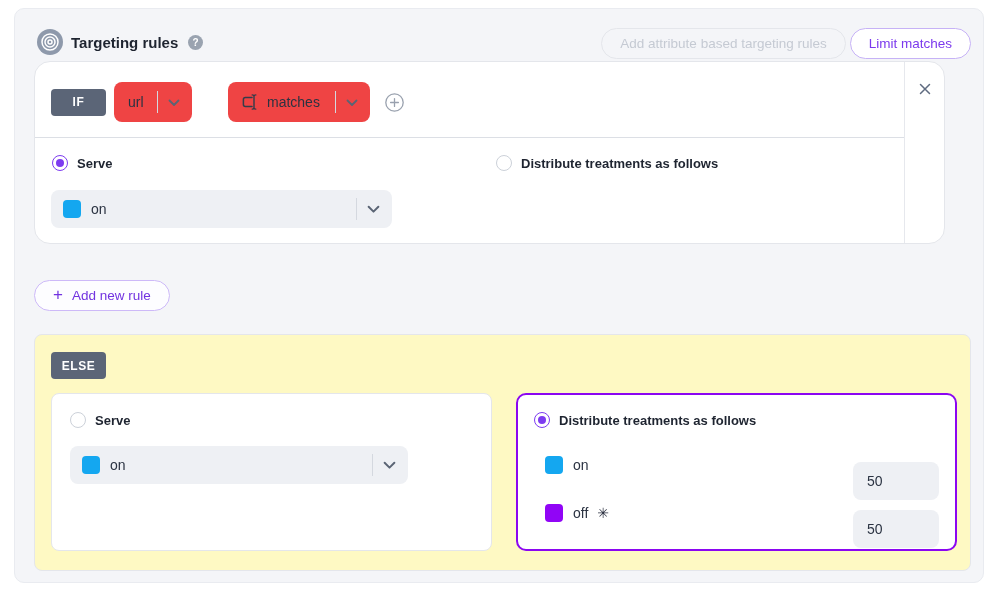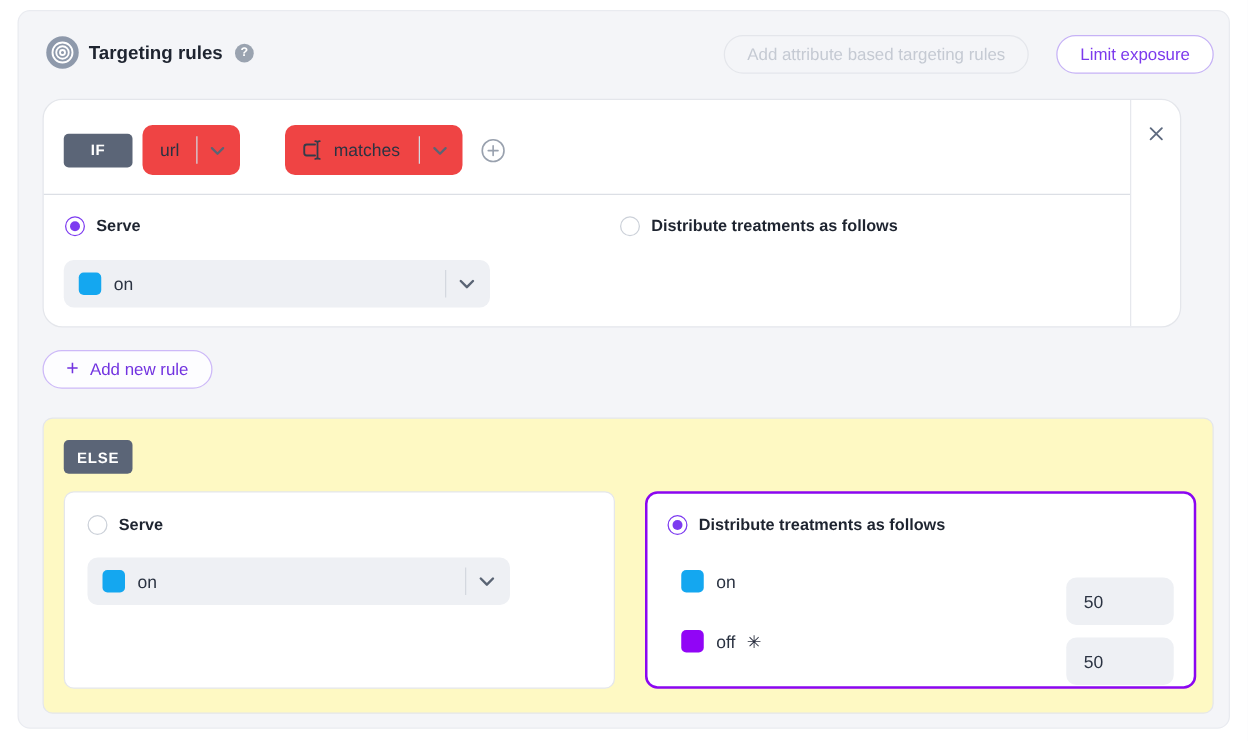--- a/index.html
+++ b/index.html
@@ -9,29 +9,29 @@
   .panel { position:absolute; left:14px; top:8px; width:970px; height:575px;
            background:#f4f5f8; border:1px solid #e9ebf0; border-radius:10px; }
 
   
   .target-badge { position:absolute; left:22px; top:20px; width:26px; height:26px; border-radius:50%;
                   background:#8e99ab; display:flex; align-items:center; justify-content:center; }
   .page-title { position:absolute; left:56px; top:25px; font-size:15px; font-weight:700; color:#1e2430; }
   .help-dot { position:absolute; left:173px; top:26px; width:15px; height:15px; border-radius:50%;
               background:#9aa3b0; color:#ffffff; font-size:10px; font-weight:700;
               display:flex; align-items:center; justify-content:center; cursor:pointer; }
-  .header-buttons { position:absolute; right:12px; top:19px; display:flex; gap:22px; }
+  .header-buttons { position:absolute; right:12px; top:19px; display:flex; gap:4px; }
   .pill { height:31px; border-radius:16px; background:#ffffff; font-size:13.5px;
           display:flex; align-items:center; padding:0 18px; cursor:pointer;
           font-family:"Liberation Sans","DejaVu Sans",sans-serif; }
   .pill.disabled { border:1px solid #e4e6eb; color:#c5cad3; background:transparent; }
   .pill.purple { border:1px solid #c6b2f6; color:#7c3aed; font-weight:500; }
 
   
-  .rule-card { position:absolute; left:19px; top:70px; width:911px; height:183px;
+  .rule-card { position:absolute; left:19px; top:52px; width:911px; height:183px;
                background:#ffffff; border:1px solid #e4e6eb; border-radius:16px; }
   .rule-side { position:absolute; right:0; top:0; bottom:0; width:40px; border-left:1px solid #e6e8ed; }
   .close-x { position:absolute; left:50%; top:20px; transform:translateX(-50%); cursor:pointer;
              display:flex; width:14px; height:14px; align-items:center; justify-content:center; }
   .hdivider { position:absolute; left:0; right:40px; top:75px; height:1px; background:#dcdfe5; }
 
   .if-row { position:absolute; left:16px; top:20px; display:flex; align-items:center; gap:8px; }
   .badge { display:inline-flex; align-items:center; justify-content:center; width:55px; height:27px;
            background:#5b6577; color:#ffffff; font-size:12px; font-weight:700; letter-spacing:0.6px;
            border-radius:4px; }
@@ -40,21 +40,21 @@
   .select .lbl { margin-right:10px; }
   .sep { width:1px; height:22px; background:#d4d8df; margin-right:10px; }
   .select.attr { width:78px; } .select.attr .lbl { margin-left:2px; margin-right:auto; }
   .select.matcher { width:142px;margin-left:28px; } .select.matcher .m-icon { margin-right:7px; display:flex; }
   .select.matcher .lbl { margin-right:auto; }
   .text-input { width:480px; height:40px; background:#eef0f4; border:none; border-radius:8px;
                 font-size:14px; color:#2b3342; padding:0 14px; outline:none;
                 font-family:"Liberation Sans","DejaVu Sans",sans-serif; }
   .plus-circle { display:flex; margin-left:6px; cursor:pointer; }
 
-  .radio-row { display:flex; gap:9px; }
+  .radio-row { display:flex; align-items:center; gap:9px; }
   .radio { width:16px; height:16px; border-radius:50%; border:1.5px solid #ccd1d9; background:#fff;
            position:relative; flex:0 0 auto; cursor:pointer; }
   .radio.checked { border-color:#7d3bf0; }
   .radio.checked::after { content:""; position:absolute; inset:3px; border-radius:50%; background:#7d3bf0; }
   .radio-label { font-size:13px; font-weight:700; color:#1e2430; }
 
   .serve-row-1 { position:absolute; left:17px; top:93px; }
   .dist-row-1 { position:absolute; left:461px; top:93px; }
 
   .treatment-select { position:absolute; left:16px; top:128px; width:341px; height:38px;
@@ -98,21 +98,21 @@
         <circle cx="10" cy="10" r="8" fill="none" stroke="#ffffff" stroke-width="1.5"></circle>
         <circle cx="10" cy="10" r="5" fill="none" stroke="#ffffff" stroke-width="1.5"></circle>
         <circle cx="10" cy="10" r="2" fill="none" stroke="#ffffff" stroke-width="1.5"></circle>
       </svg>
     </span>
     <div class="page-title">Targeting rules</div>
     <span class="help-dot">?</span>
 
     <div class="header-buttons">
       <button class="pill disabled">Add attribute based targeting rules</button>
-      <button class="pill purple">Limit exposure</button>
+      <button class="pill purple">Limit matches</button>
     </div>
 
     <div class="rule-card">
 
       <div class="if-row">
         <span class="badge">IF</span>
 
         <div class="select attr">
           <span class="lbl">url</span>
           <span class="sep"></span>

